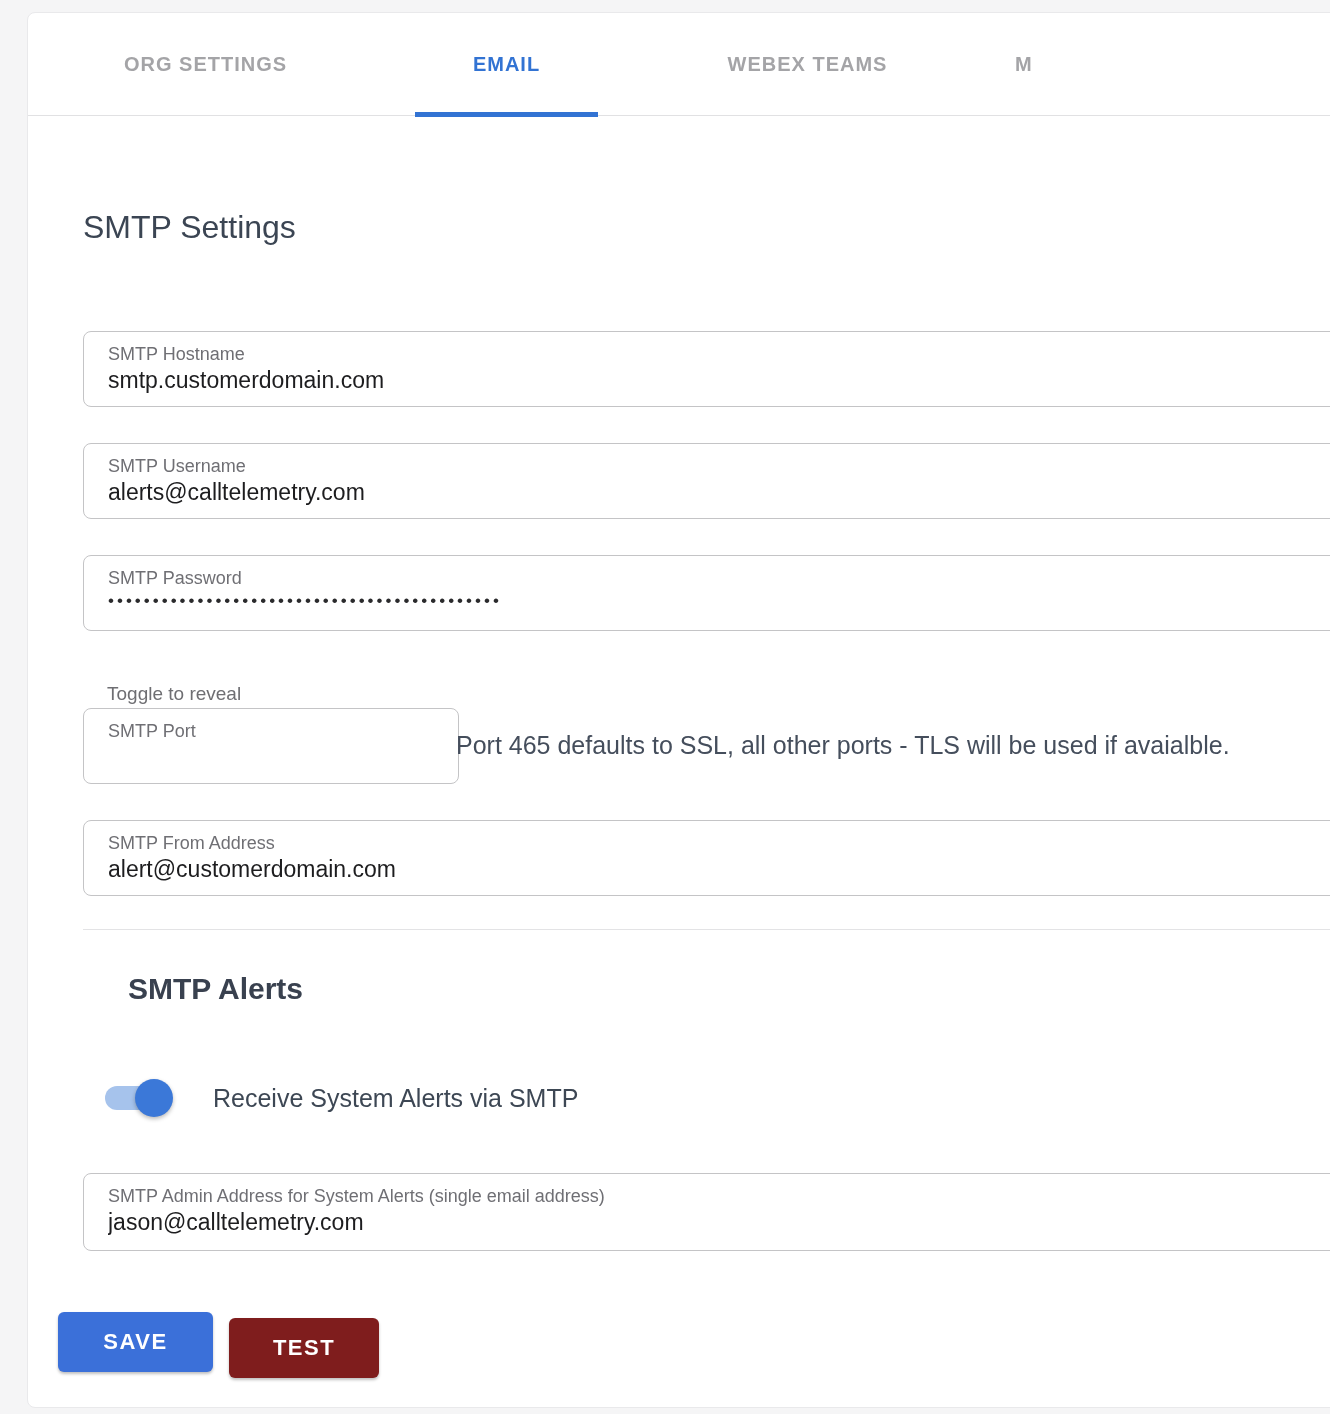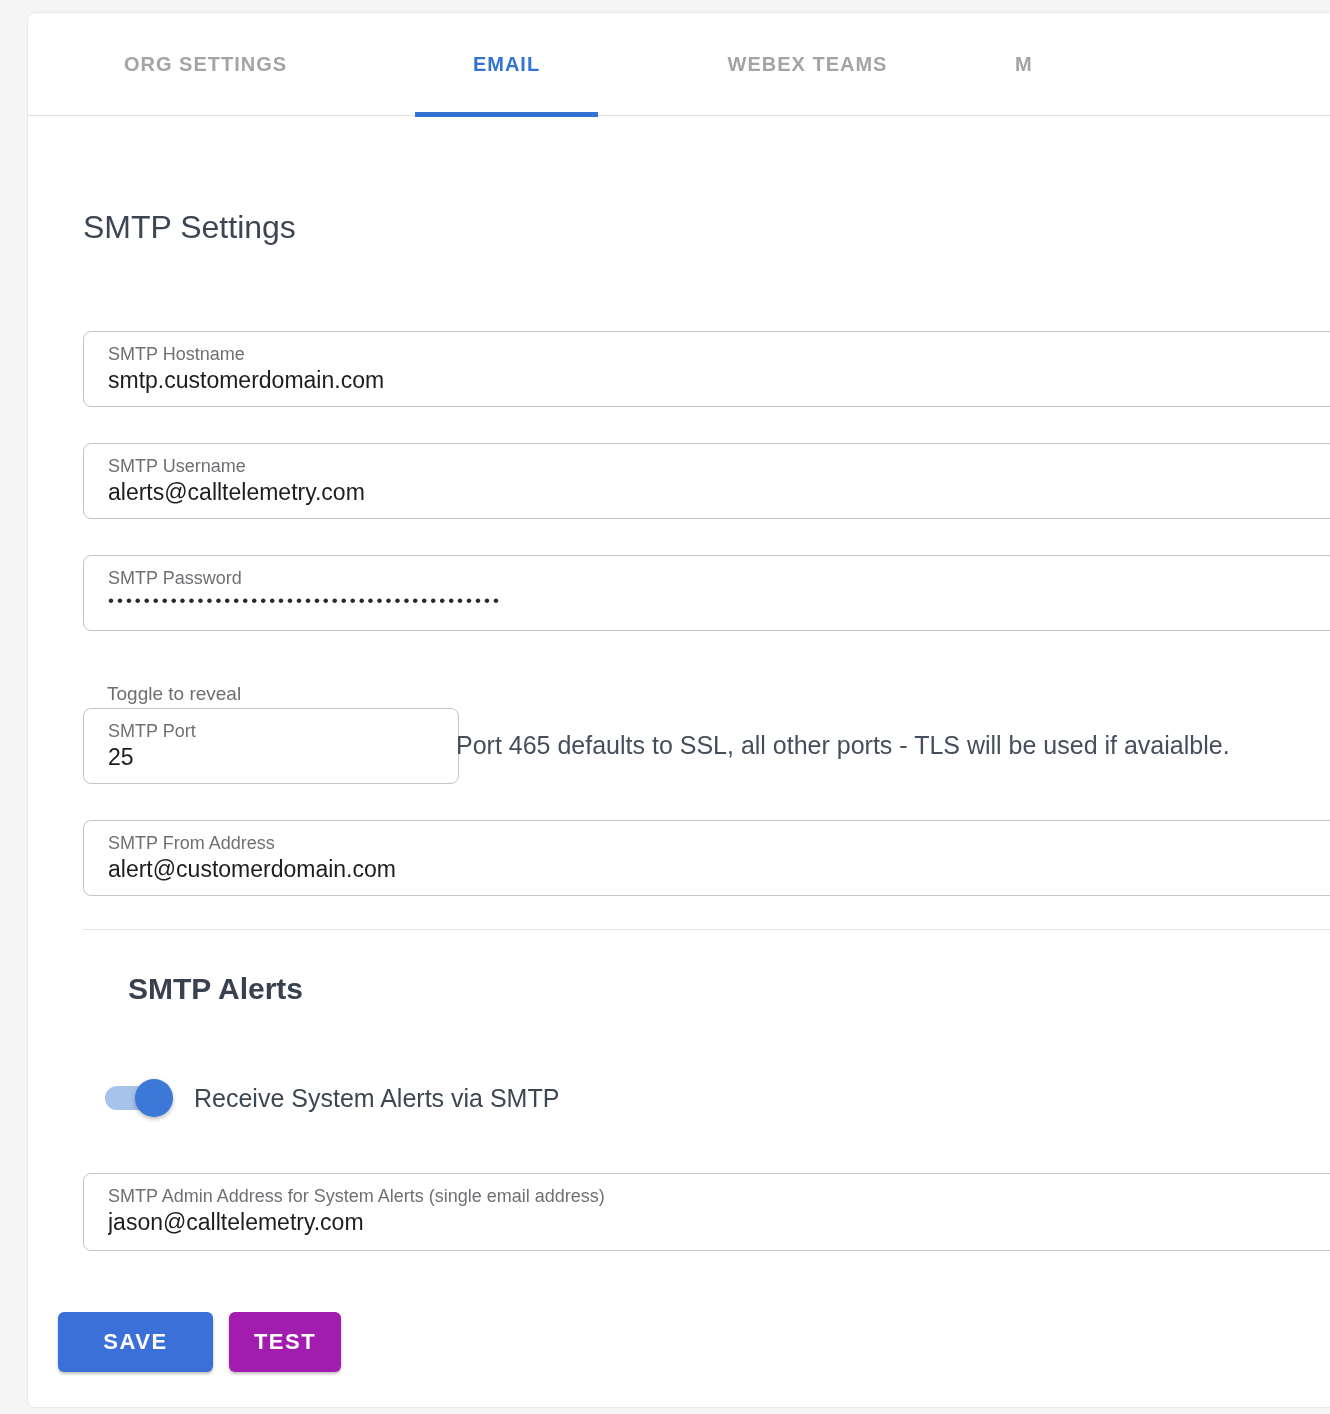--- a/index.html
+++ b/index.html
@@ -76,21 +76,21 @@
     position:absolute; left:428px; top:718px;
     font-size:25px; color:#454e5c; white-space:nowrap;
   }
   .divider {
     position:absolute; left:55px; right:0; top:916px;
     height:1px; background:#e3e3e5;
   }
   
   .toggle-row {
     position:absolute; left:77px; top:1066px; height:38px;
-    display:flex; align-items:center;
+    display:flex; align-items:center;gap:19px;
   }
   .switch { position:relative; width:68px; height:38px; cursor:pointer; }
   .switch .track {
     position:absolute; left:0; top:7px; width:50px; height:24px;
     border-radius:12px; background:#a6c3ec;
   }
   .switch .thumb {
     position:absolute; left:30px; top:0; width:38px; height:38px;
     border-radius:50%; background:#3b78d8;
     box-shadow:0 2px 4px rgba(0,0,0,0.28);
@@ -98,21 +98,21 @@
   .toggle-label { margin-left:21px; font-size:25px; color:#3d4754; }
   
   .btn {
     position:absolute; top:1299px; height:60px;
     border:none; border-radius:6px; color:#ffffff;
     font-family:"Liberation Sans","DejaVu Sans",sans-serif;
     font-size:22px; font-weight:bold; letter-spacing:1.5px;
     box-shadow:0 2px 3px rgba(0,0,0,0.25); cursor:pointer;
   }
   .btn-save { left:30px; width:155px; background:#3b70d9; }
-  .btn-test { left:201px; width:112px; background:#a21caf; }
+  .btn-test { left:201px; width:150px; background:#7f1d1d;margin-top:6px; }
 </style>
 </head>
 <body>
 
 <div class="card">
 
   <div class="tabbar">
     <div class="tab">ORG SETTINGS</div>
     <div class="tab active">
       <span>EMAIL</span>
@@ -135,21 +135,20 @@
   </div>
 
   <div class="field f-password">
     <span class="flabel">SMTP Password</span>
     <input type="text" value="••••••••••••••••••••••••••••••••••••••••••••" style="">
   </div>
   <div class="hint-reveal">Toggle to reveal</div>
 
   <div class="field f-port">
     <span class="flabel">SMTP Port</span>
-    <input type="text" value="25" style="">
   </div>
   <div class="hint-port">Port 465 defaults to SSL, all other ports - TLS will be used if avaialble.</div>
 
   <div class="field f-from">
     <span class="flabel">SMTP From Address</span>
     <input type="text" value="alert@customerdomain.com" style="">
   </div>
 
   <div class="divider"></div>
 

